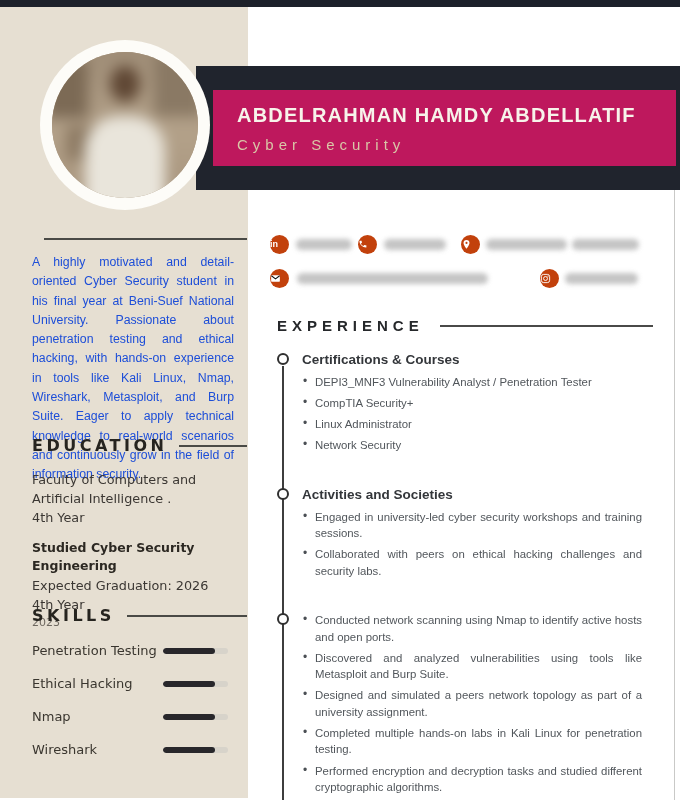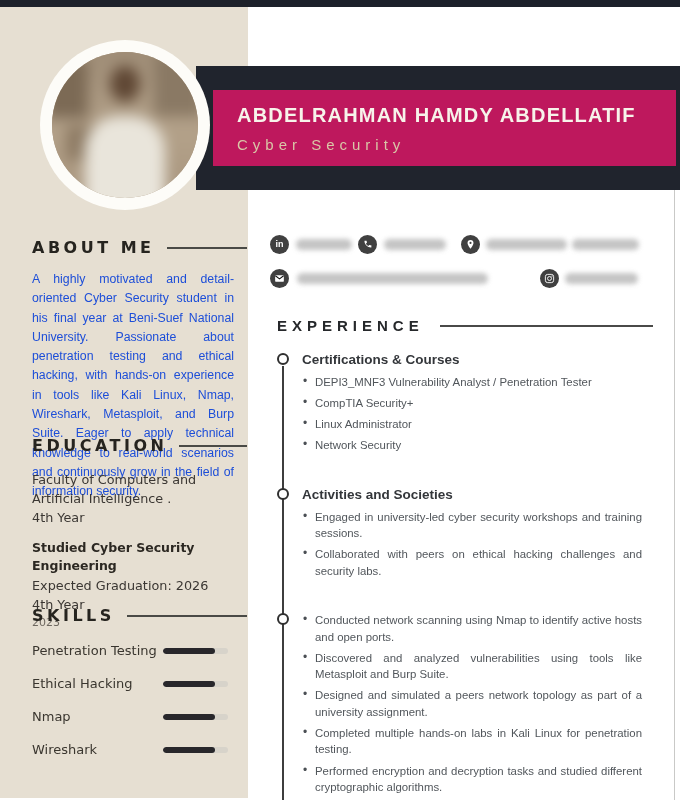--- a/index.html
+++ b/index.html
@@ -32,22 +32,22 @@
   .ph-body  { position:absolute; left:50%; transform:translateX(-50%); bottom:-8px; width:80px; height:102px;
               background:#e9e5db; border-radius:34px 34px 0 0; }
   .ph-head  { position:absolute; left:50%; transform:translateX(-50%); top:26px; width:30px; height:36px;
               background:#5f4734; border-radius:50%; }
 
   
   .contact { position:absolute; left:270px; top:234px; width:374px; }
   .contact-row { display:flex; align-items:center; height:20px; }
   .contact-row + .contact-row { margin-top:14px; }
   .citem { display:flex; align-items:center; }
-  .cicon { width:19px; height:19px; border-radius:50%; background:#404040; color:#fff;
-           display:flex; align-items:center; justify-content:center; flex:0 0 auto; }
+  .cicon { width:19px; height:19px; border-radius:50%; background:#c2410c; color:#fff;
+           display:flex; align-items:center; flex:0 0 auto; }
   .cicon svg { display:block; }
   .in-glyph { font-size:9px; font-weight:700; line-height:1; }
   .blurbar { height:11px; border-radius:6px; background:#b6b6b6; filter:blur(2.5px); opacity:.8; }
   .bb-linkedin { width:56px; margin-left:7px; }
   .bb-phone    { width:62px; margin-left:7px; }
   .bb-loc1     { width:81px; margin-left:6px; }
   .bb-loc2     { width:67px; margin-left:5px; }
   .bb-email    { width:191px; margin-left:8px; }
   .bb-insta    { width:73px; margin-left:6px; }
   .gap1 { margin-left:6px; } .gap2 { margin-left:15px; }
@@ -161,21 +161,20 @@
             <circle cx="17.4" cy="6.6" r="1.4" fill="#ffffff" stroke="none"></circle>
           </svg>
       </span>
       <span class="blurbar bb-insta"></span>
     </span>
   </div>
 </div>
 
 <section class="side-section s-about">
   <div class="side-head">
-    <span class="ht">ABOUT ME</span>
     <span class="hline"></span>
   </div>
   <p class="about-text">A highly motivated and detail-oriented Cyber Security student in his final year at Beni-Suef National University. Passionate about penetration testing and ethical hacking, with hands-on experience in tools like Kali Linux, Nmap, Wireshark, Metasploit, and Burp Suite. Eager to apply technical knowledge to real-world scenarios and continuously grow in the field of information security.</p>
 </section>
 
 <section class="side-section s-edu">
   <div class="side-head">
     <span class="ht">EDUCATION</span>
     <span class="hline"></span>
   </div>

